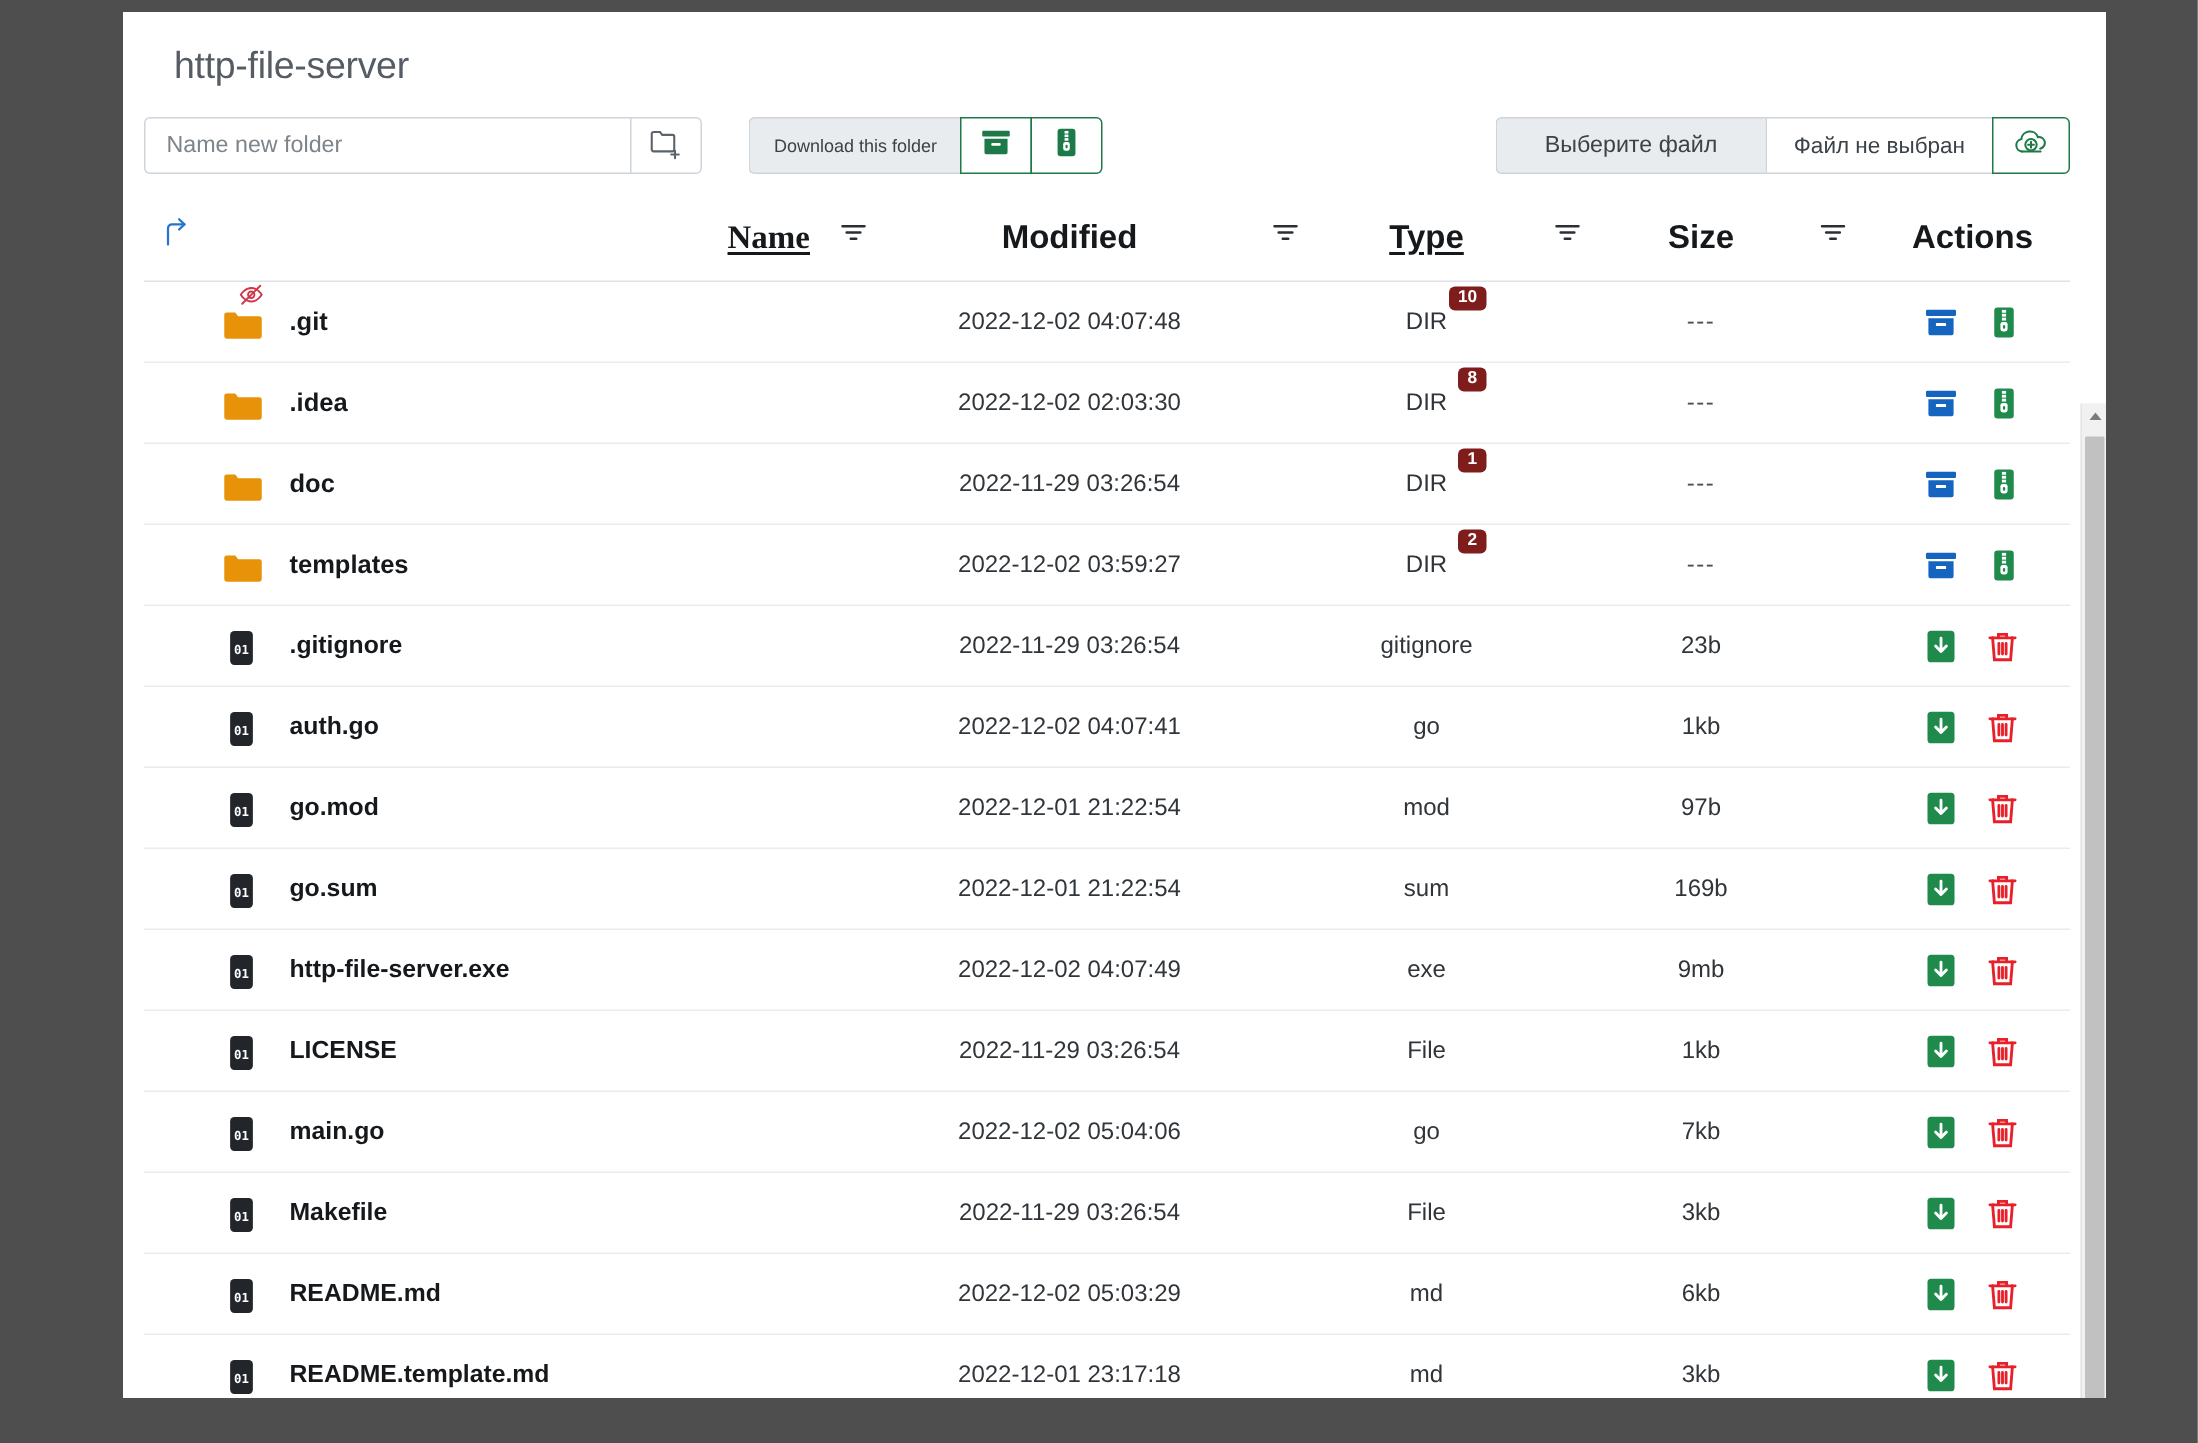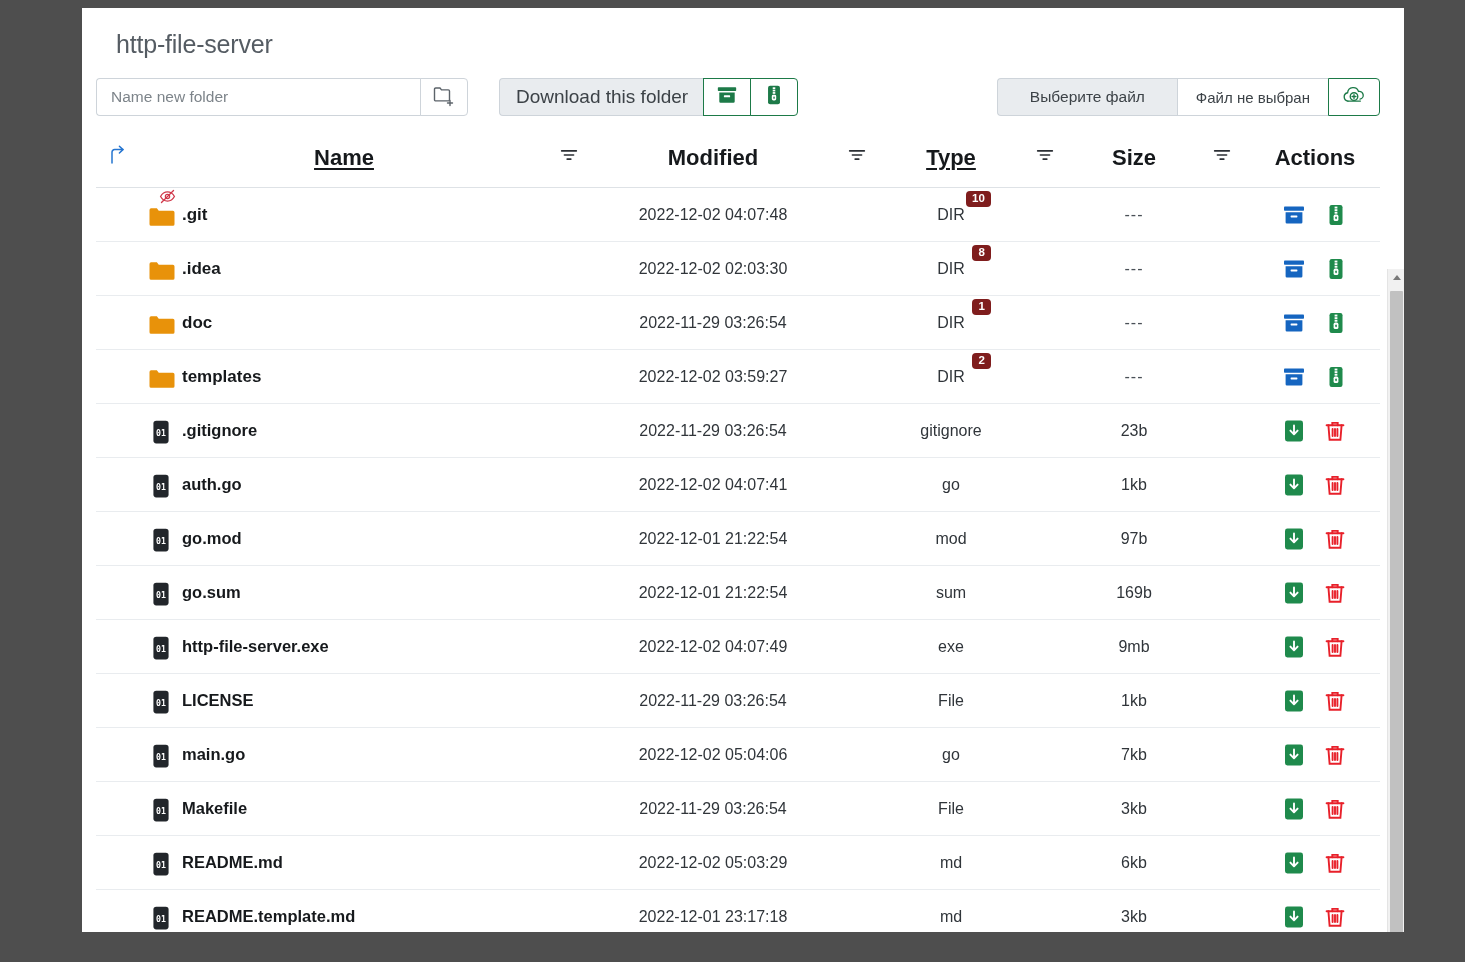--- a/index.html
+++ b/index.html
@@ -57,21 +57,21 @@
   }
   .tb-mid { position: absolute; left: 417px; top: 7px; display: flex; }
   .dl-label {
     height: 38px;
     background: #e9ecef;
     border: 1px solid #ced4da;
     border-right: none;
     border-radius: 4px 0 0 4px;
     display: flex; align-items: center;
     padding: 0 16px;
-    font-size: 19px;
+    font-size: 12px;
     color: #3c4247;
     white-space: nowrap;
   }
   .green-btn {
     width: 48px; height: 38px;
     border: 1px solid #1d7a48;
     background: #fff;
     display: flex; align-items: center; justify-content: center;
     cursor: pointer;
     margin-left: -1px;
@@ -123,21 +123,21 @@
   table { width: 100%; border-collapse: collapse; table-layout: fixed; }
   thead th {
     font-size: 22px;
     color: #16191c;
     font-weight: 700;
     padding: 4px 0 14px 0;
     text-align: center;
     vertical-align: middle;
     border-bottom: 1px solid #dee2e6;
   }
-  th.c-name { text-align: center; padding-left: 8px; }
+  th.c-name { text-align: right; padding-left: 8px; font-family: Liberation Serif, serif; }
   th u { text-decoration: underline; text-underline-offset: 3px; }
   .col-up    { width: 44px; }
   .col-name  { width: auto; }
   .col-f1    { width: 58px; }
   .col-mod   { width: 230px; }
   .col-f2    { width: 58px; }
   .col-type  { width: 130px; }
   .col-f3    { width: 58px; }
   .col-size  { width: 120px; }
   .col-f4    { width: 56px; }
@@ -145,21 +145,21 @@
 
   tbody tr { border-bottom: 1px solid #e9ecef; }
   tbody td {
     height: 54px;
     font-size: 16px;
     color: #30353a;
     text-align: center;
     vertical-align: middle;
   }
   td.name-cell { text-align: left; }
-  .name-flex { display: flex; align-items: center; gap: 5px; padding-left: 6px; }
+  .name-flex { display: flex; align-items: center; gap: 16px; padding-left: 6px; }
   .name-text { font-size: 16.5px; font-weight: 700; color: #16191c; }
   .dir-name { font-size: 17px; }
   .icon-slot { position: relative; width: 30px; height: 30px; flex: 0 0 30px; }
   .dashes { color: #4a5057; letter-spacing: 1px; }
 
   .type-cell { position: relative; }
   .type-inner { position: relative; display: inline-block; }
   .badge {
     position: absolute;
     top: -15px; right: -26px;

